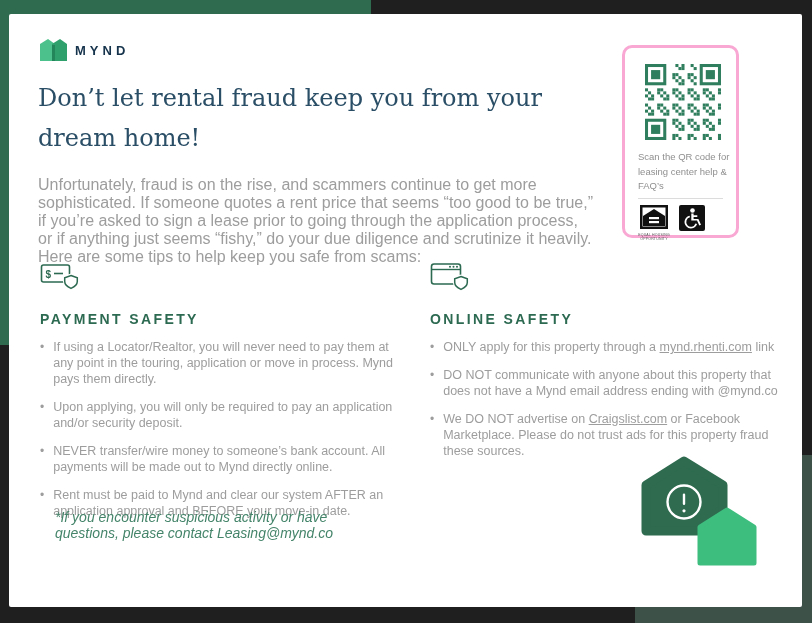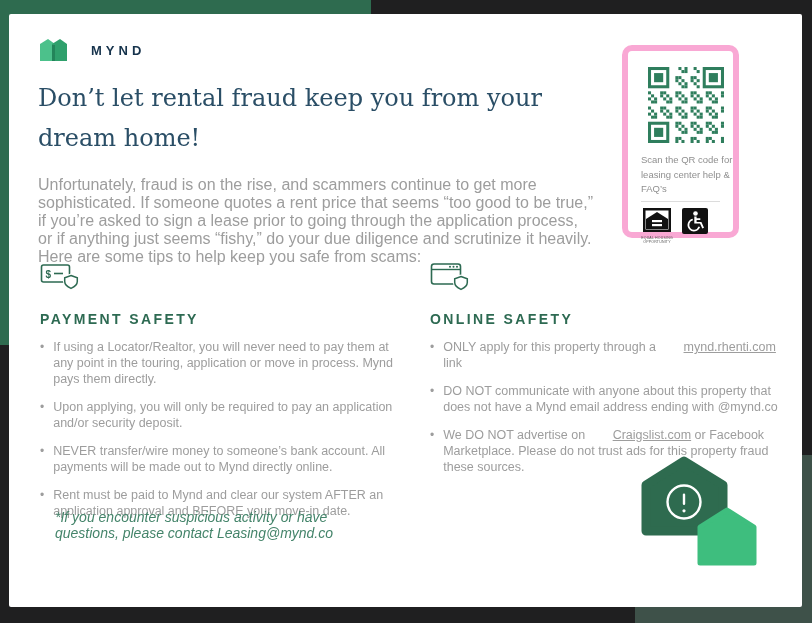--- a/index.html
+++ b/index.html
@@ -7,21 +7,21 @@
   body {
     width:812px; height:623px; position:relative; overflow:hidden;
     background:#1F1F20; font-family:"Liberation Sans",sans-serif;
   }
   .green-corner { position:absolute; left:0; top:0; width:371px; height:345px; background:#2E6B4F; }
   .sage-corner  { position:absolute; left:635px; top:455px; width:177px; height:168px; background:#3E5149; }
   .card {
     position:absolute; left:9px; top:14px; width:793px; height:593px;
     background:#ffffff; border-radius:2px;
   }
-  .logo { position:absolute; left:31px; top:25px; display:flex; align-items:center; gap:23px; }
+  .logo { position:absolute; left:31px; top:25px; display:flex; align-items:center; gap:7px; }
   .logo-word { font-size:13px; font-weight:bold; letter-spacing:4px; color:#16334C; }
   .headline {
     position:absolute; left:29px; top:64px; width:545px;
     font-family:"DejaVu Serif","Liberation Serif",serif;
     font-size:24px; line-height:40px; color:#2A4E66; font-weight:400;
   }
   .intro {
     position:absolute; left:29px; top:162px; width:556px;
     font-size:16px; line-height:18px; color:#9D9D9D;
   }
@@ -32,28 +32,28 @@
   .col-title {
     font-size:14px; font-weight:bold; letter-spacing:2.4px;
     color:#2D6A52; margin:20px 0 12px 0;
   }
   ul.bullets { list-style:none; margin:0; padding:0; }
   ul.bullets li {
     display:flex; gap:9px; margin-bottom:12px;
     font-size:12.5px; line-height:16px; color:#9D9D9D;
   }
   .bdot { flex:0 0 auto; font-size:12px; }
-  .link { color:inherit; text-decoration:underline; cursor:pointer;margin-left:24px; }
+  .link { color:inherit; text-decoration:underline; cursor:pointer; }
   .footer-note {
     position:absolute; left:46px; top:495px; width:315px;
     font-size:14px; line-height:16px; font-style:italic; color:#44846A;
   }
   .qr-card {
     position:absolute; left:613px; top:31px; width:117px; height:193px;
-    border:6px solid #f9a8d4; border-radius:10px; background:#fff;
+    border:3px solid #f9a8d4; border-radius:10px; background:#fff;
   }
   .qr-code { position:absolute; left:20px; top:16px; }
   .qr-caption {
     position:absolute; left:13px; top:102px; width:94px;
     font-size:9.5px; line-height:14.5px; color:#8F8F8F;
   }
   .qr-divider { position:absolute; left:13px; right:13px; top:150px; height:1px; background:#DCDCDC; }
   .qr-icons { position:absolute; left:13px; top:157px; display:flex; gap:9px; align-items:flex-start; }
   .eho { width:32px; text-align:center; }
   .eho-label { font-size:3.5px; line-height:4px; color:#555; letter-spacing:0.2px; }

